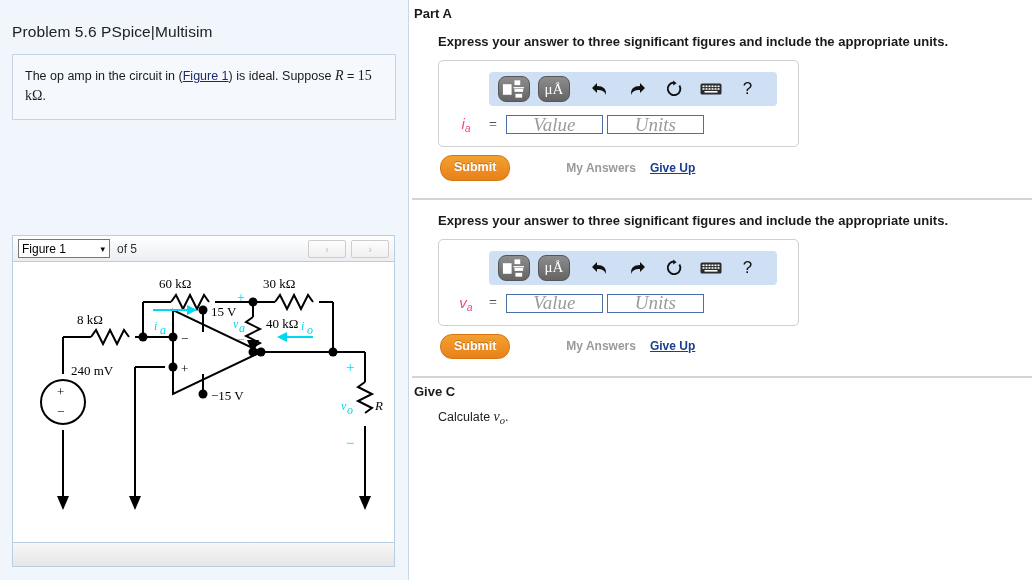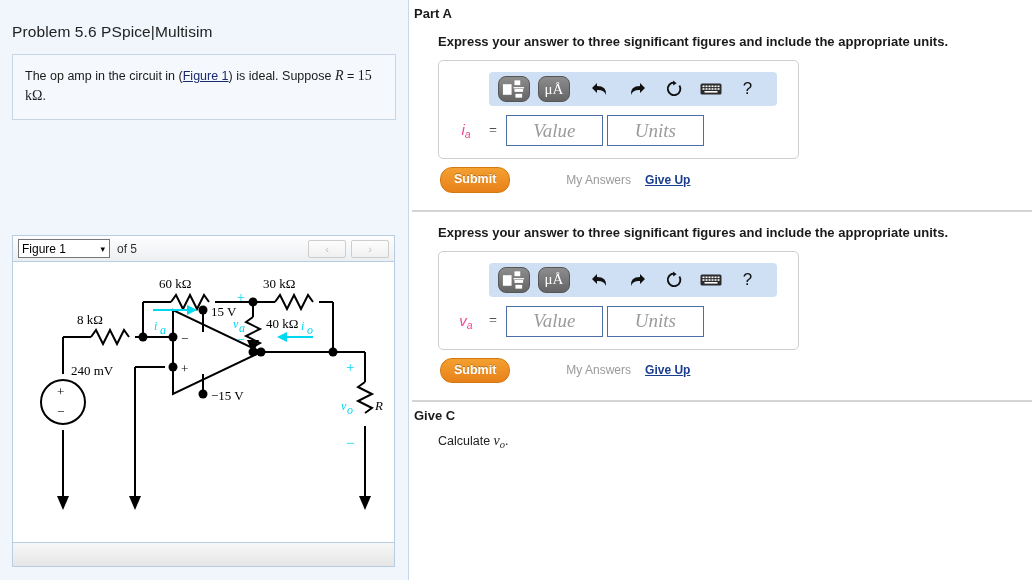--- a/index.html
+++ b/index.html
@@ -185,21 +185,21 @@
     text-align: center;
     padding-right: 8px;
     font-family: Liberation Sans, sans-serif;
     font-size: 15px;
     font-style: italic;
     color: #ec4899;
   }
   .eq-label .sub { font-size: 10.5px; vertical-align: -3px; font-style: italic; }
   .eq-eq { font-family: "Liberation Serif", serif; font-size: 14px; padding-right: 9px; color:#111; }
   .fld {
-    height: 31px;
+    height: 19px;
     border: 1px solid #4a6fa8;
     background: #fff;
     display: flex; align-items: center; justify-content: center;
     font-family: "Liberation Serif", serif;
     font-style: italic;
     font-size: 19px;
     color: #9b9b9b;
   }
   .fld.value { width: 97px; }
   .fld.units { width: 97px; margin-left: 4px; }
@@ -215,21 +215,21 @@
     border-radius: 12px;
     color: #fff;
     font-weight: bold;
     font-size: 12.5px;
     padding: 5px 13px 6px 13px;
     text-shadow: 0 -1px 0 rgba(0,0,0,.25);
     line-height: 1;
   }
   .my-answers {
     color: #9a9a9a;
-    font-weight: normal;
+    font-weight: bold;
     font-size: 12px;
     margin-left: 56px;
   }
   .give-up {
     color: #1a3d8f;
     font-weight: bold;
     font-size: 12px;
     text-decoration: underline;
     margin-left: 14px;
   }

